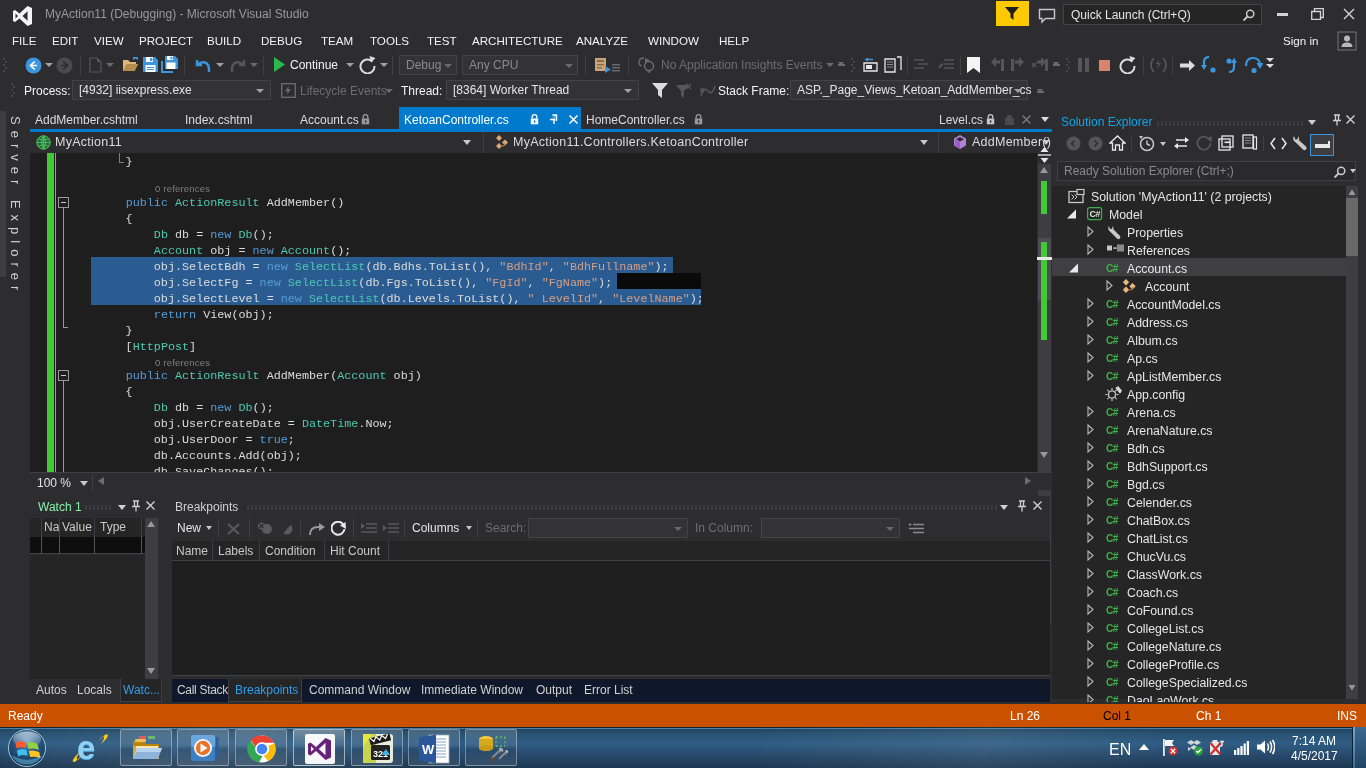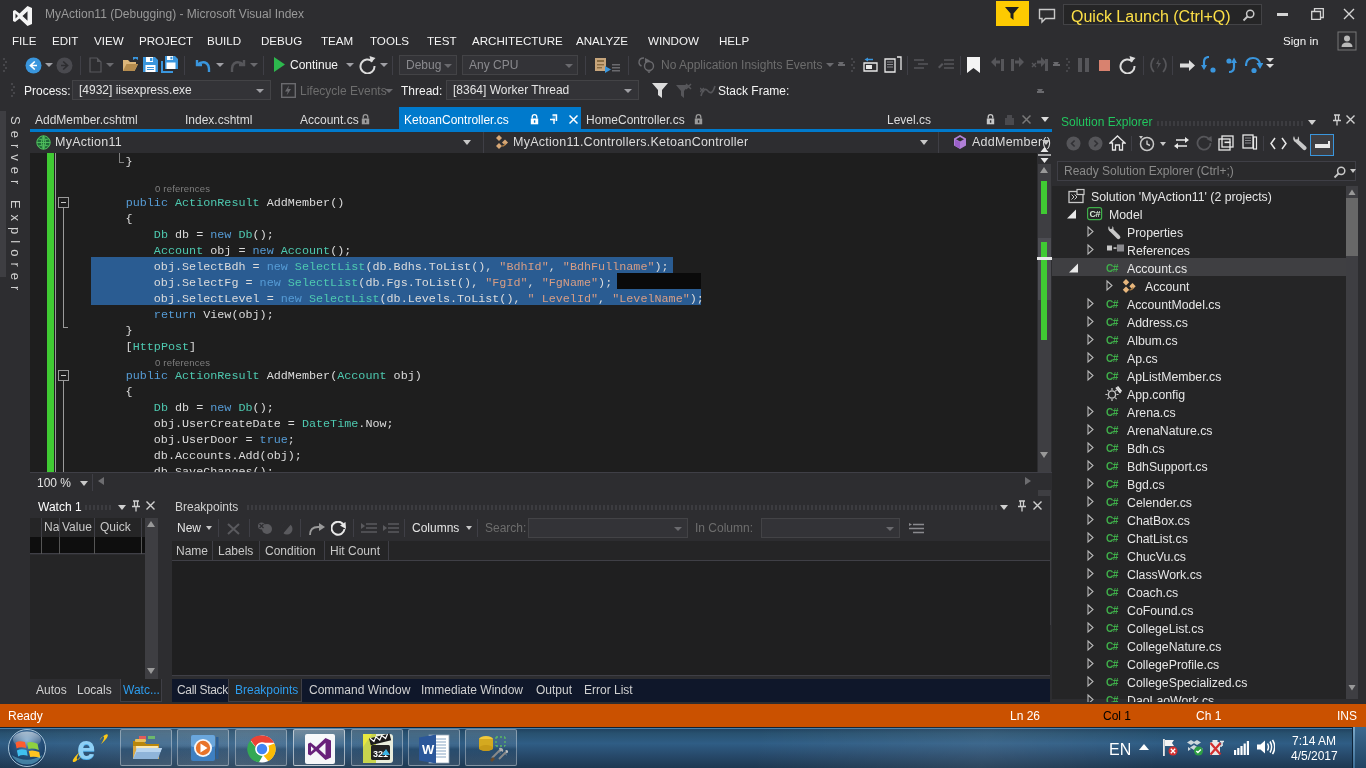--- a/index.html
+++ b/index.html
@@ -15,30 +15,30 @@
 #code t{color:#4ec9b0}
 #code s{color:#d69d85;text-decoration:none}
 #code>div{height:16px;line-height:16px;white-space:pre}
 </style></head>
 <body>
 
 <div class="a" style="left:0;top:0;width:1366px;height:28px;background:#2d2d30"></div>
 <svg class="a" style="left:12;top:5" width="22" height="22" viewBox="0 0 22 22">
   <path fill="#f4f4f4" d="M15.5 1 L20 3 L20 19 L15.5 21 L7.5 13.5 L3 17 L1 16 L1 6 L3 5 L7.5 8.5 Z M3.5 8.5 L3.5 13.5 L6 11 Z M10.5 11 L15.5 15.8 L15.5 6.2 Z"></path>
 </svg>
-<div class="a gray" style="left:45px;top:7px;font-size:12px">MyAction11 (Debugging) - Microsoft Visual Index</div>
+<div class="a gray" style="left:45px;top:7px;font-size:12px">MyAction11 (Debugging) - Microsoft Visual Studio</div>
 <div class="a" style="left:996px;top:1px;width:33px;height:25px;background:#fdca01"></div>
 <svg class="a" style="left:1004;top:7" width="16" height="14" viewBox="0 0 16 14">
     <path fill="#1e1e1e" d="M1 0 L15 0 L9.5 6.5 L9.5 13 L6.5 10.5 L6.5 6.5 Z"></path>
   </svg>
 <svg class="a" style="left:1038;top:8" width="18" height="16" viewBox="0 0 18 16">
     <path fill="none" stroke="#c8c8c8" stroke-width="1.4" d="M1.5 1.5 h15 v9 h-9 l-3.5 3.5 v-3.5 h-2.5 z"></path>
   </svg>
 <div class="a" style="left:1063px;top:4px;width:199px;height:21px;background:#252526;border:1px solid #434346">
-  <span style="position:absolute;left:7px;top:3px;color:#fde047;font-size:16px">Quick Launch (Ctrl+Q)</span>
+  <span style="position:absolute;left:7px;top:3px;color:#e5e5e5;font-size:12px">Quick Launch (Ctrl+Q)</span>
   <svg style="position:absolute;right:5px;top:3px" width="14" height="14" viewBox="0 0 14 14">
       <circle cx="8.2" cy="5.8" r="3.6" fill="none" stroke="#c8c8c8" stroke-width="1.5"></circle>
       <path d="M5.5 8.5 L1.5 12.5" stroke="#c8c8c8" stroke-width="1.8"></path>
     </svg>
 </div>
 <div class="a" style="left:1277px;top:13px;width:11px;height:3px;background:#d4d4d4"></div>
 <svg class="a" style="left:1311;top:8" width="13" height="12" viewBox="0 0 13 12">
     <path fill="none" stroke="#d4d4d4" stroke-width="1.3" d="M3.5 3.5 v-2.8 h8.8 v8.8 h-2.8 M0.7 3.5 h8.8 v8 h-8.8 z"></path>
   </svg>
 <svg class="a" style="left:1343;top:8" width="12" height="12" viewBox="0 0 12 12">
@@ -306,20 +306,21 @@
     </svg>
   <svg class="a" style="left:676;top:4" width="16" height="15" viewBox="0 0 16 15">
       <path fill="#56565a" d="M0 2 h13 l-5 6 v7 l-3 -2.5 v-4.5 z"></path>
       <path stroke="#56565a" stroke-width="1.5" d="M10 1 l5 5 M15 1 l-5 5"></path>
     </svg>
   <svg class="a" style="left:700;top:6" width="16" height="12" viewBox="0 0 16 12">
       <path fill="none" stroke="#56565a" stroke-width="1.6" d="M1 11 Q4 1 8 6 Q12 11 15 1"></path>
       <path stroke="#56565a" stroke-width="1.4" d="M0 3 l4 4 M4 3 l-4 4"></path>
     </svg>
   <span class="a" style="left:718px;top:5px;color:#f4f4f4">Stack Frame:</span>
+  <div class="ddbox" style="left:790px;top:1px;width:238px">ASP._Page_Views_Ketoan_AddMember_cs<div class="caret" style="right:5px;top:8px"></div></div>
   <div class="a" style="left:1037px;top:9px;width:7px;height:5px;border-bottom:2px solid #6a6a6e">
       <div style="margin-top:1px;border-top:4px solid #6a6a6e;border-left:3.5px solid transparent;border-right:3.5px solid transparent;width:0"></div>
     </div>
 </div>
 
 <div class="a" style="left:0;top:103px;width:30px;height:600px;background:#2d2d30"></div>
 <div class="a" style="left:0;top:111px;width:6px;height:166px;background:#3e3e42"></div>
 <div class="a" style="left:8px;top:116px;color:#d0d0d0;font-size:13px;letter-spacing:6px;writing-mode:vertical-rl">Server Explorer</div>
 
 <div class="a" id="tabs" style="left:30px;top:107px;width:1022px;height:25px;font-size:12px;color:#dcdcdc">
@@ -344,21 +345,21 @@
     </svg>
   <svg class="a" style="left:539;top:8" width="9" height="9" viewBox="0 0 9 9">
       <path stroke="#fff" stroke-width="1.5" d="M0.5 0.5 L8.5 8.5 M8.5 0.5 L0.5 8.5"></path>
     </svg>
   <span class="a" style="left:556px;top:6px">HomeController.cs</span>
   <svg class="a" style="left:664;top:7" width="9" height="11" viewBox="0 0 9 11">
       <path fill="none" stroke="#9a9a9a" stroke-width="1.3" d="M2.2 4.5 V3 a2.3 2.3 0 0 1 4.6 0 v1.5"></path>
       <rect x="0.8" y="4.5" width="7.4" height="5.8" fill="#9a9a9a"></rect>
       <rect x="3.9" y="6.3" width="1.4" height="2.4" fill="#2d2d30"></rect>
     </svg>
-  <span class="a" style="left:857px;top:6px">Level.cs</span>
+  <span class="a" style="left:909px;top:6px">Level.cs</span>
   <svg class="a" style="left:956;top:7" width="9" height="11" viewBox="0 0 9 11">
       <path fill="none" stroke="#c8c8c8" stroke-width="1.3" d="M2.2 4.5 V3 a2.3 2.3 0 0 1 4.6 0 v1.5"></path>
       <rect x="0.8" y="4.5" width="7.4" height="5.8" fill="#c8c8c8"></rect>
       <rect x="3.9" y="6.3" width="1.4" height="2.4" fill="#2d2d30"></rect>
     </svg>
   <svg class="a" style="left:973;top:7" width="13" height="12" viewBox="0 0 13 12">
       <path fill="#4a4a4e" d="M2 4 h9 v7 h-9 z M4 1 h5 v3 h-5 z"></path>
     </svg>
   <svg class="a" style="left:992;top:8" width="9" height="9" viewBox="0 0 9 9">
       <path stroke="#787878" stroke-width="1.5" d="M0.5 0.5 L8.5 8.5 M8.5 0.5 L0.5 8.5"></path>
@@ -452,34 +453,34 @@
 </div>
 <div class="a" id="ezoom" style="left:30px;top:472px;width:1022px;height:18px;background:#2d2d30;border-top:1px solid #3f3f46">
   <span class="a" style="left:7px;top:3px;color:#e4e4e4">100 %</span>
   <div class="a" style="left:50px;top:8px;width:0;border-top:5px solid #c8c8c8;border-left:4px solid transparent;border-right:4px solid transparent"></div>
   <div class="vsep" style="left:62px;top:1px;height:17px"></div>
   <div class="a" style="left:68px;top:4px;width:0;border-right:6px solid #6d6d70;border-top:4.5px solid transparent;border-bottom:4.5px solid transparent"></div>
   <div class="a" style="left:995px;top:4px;width:0;border-left:6px solid #6d6d70;border-top:4.5px solid transparent;border-bottom:4.5px solid transparent"></div>
 </div>
 
 <div class="a" id="watch" style="left:30px;top:496px;width:132px;height:206px;background:#2d2d30">
-  <span class="a" style="left:8px;top:4px;color:#ffffff">Watch 1</span>
+  <span class="a" style="left:8px;top:4px;color:#86efac">Watch 1</span>
   <div class="a" style="left:55px;top:9px;width:28px;height:5px;background:repeating-linear-gradient(90deg,#3c3c40 0 2px,transparent 2px 4px)"></div>
   <div class="a" style="left:88px;top:9px;width:0;border-top:5px solid #d0d0d0;border-left:4px solid transparent;border-right:4px solid transparent"></div>
   <svg class="a" style="left:101;top:4" width="10" height="12" viewBox="0 0 10 12">
       <path stroke="#d0d0d0" stroke-width="1.3" fill="none" d="M2 1 h6 M3.5 1 v5 M6.5 1 v5 M1 6.5 h8 M5 6.5 v5"></path>
     </svg>
   <svg class="a" style="left:116;top:5" width="9" height="9" viewBox="0 0 9 9">
       <path stroke="#d0d0d0" stroke-width="1.4" d="M0.5 0.5 L8.5 8.5 M8.5 0.5 L0.5 8.5"></path>
     </svg>
 
   <div class="a" style="left:0;top:22px;width:115px;height:19px;background:#252526;color:#c8c8c8">
     <span class="a" style="left:14px;top:2px">Na</span>
       <span class="a" style="left:32px;top:2px">Value</span>
-      <span class="a" style="left:70px;top:2px">Quick</span>
+      <span class="a" style="left:70px;top:2px">Type</span>
     <div class="vsep" style="left:11px;top:0;height:19px"></div>
       <div class="vsep" style="left:29px;top:0;height:19px"></div>
       <div class="vsep" style="left:64px;top:0;height:19px"></div>
       <div class="vsep" style="left:111px;top:0;height:19px"></div>
   </div>
 
   <div class="a" style="left:0;top:41px;width:115px;height:17px;background:#0e0e0e;border-bottom:1px solid #3f3f46">
     <div class="vsep" style="left:11px;top:0;height:17px;background:#555"></div>
       <div class="vsep" style="left:29px;top:0;height:17px;background:#555"></div>
       <div class="vsep" style="left:64px;top:0;height:17px;background:#555"></div>
@@ -580,21 +581,21 @@
     <div class="a" style="left:56px;top:0;width:74px;height:23px;background:#252526;border:1px solid #3f3f46;border-top:none"></div>
     <span class="a" style="left:63px;top:4px;color:#2d9dee">Breakpoints</span>
     <span class="a" style="left:137px;top:4px">Command Window</span>
     <span class="a" style="left:249px;top:4px">Immediate Window</span>
     <span class="a" style="left:364px;top:4px">Output</span>
     <span class="a" style="left:412px;top:4px">Error List</span>
   </div>
 </div>
 
 <div class="a" id="solex" style="left:1052px;top:103px;width:314px;height:599px;background:#2d2d30;overflow:hidden">
-  <span class="a" style="left:9px;top:12px;color:#22c55e">Solution Explorer</span>
+  <span class="a" style="left:9px;top:12px;color:#0ea5e9">Solution Explorer</span>
   <div class="a" style="left:105px;top:18px;width:148px;height:5px;background:repeating-linear-gradient(90deg,#3c3c40 0 2px,transparent 2px 4px)"></div>
   <div class="a" style="left:256px;top:17px;width:0;border-top:5px solid #d0d0d0;border-left:4px solid transparent;border-right:4px solid transparent"></div>
   <svg class="a" style="left:280;top:11" width="10" height="12" viewBox="0 0 10 12">
       <path stroke="#d0d0d0" stroke-width="1.3" fill="none" d="M2 1 h6 M3.5 1 v5 M6.5 1 v5 M1 6.5 h8 M5 6.5 v5"></path>
     </svg>
   <svg class="a" style="left:294;top:12" width="9" height="9" viewBox="0 0 9 9">
       <path stroke="#d0d0d0" stroke-width="1.4" d="M0.5 0.5 L8.5 8.5 M8.5 0.5 L0.5 8.5"></path>
     </svg>
 
   <svg class="a" style="left:14;top:33" width="15" height="15" viewBox="0 0 15 15">

